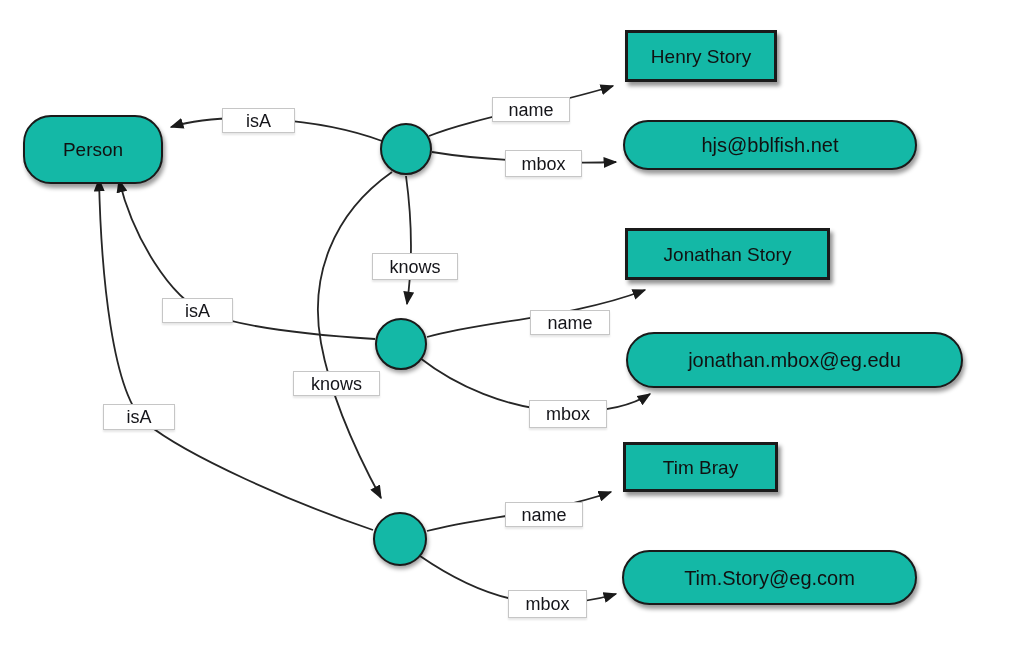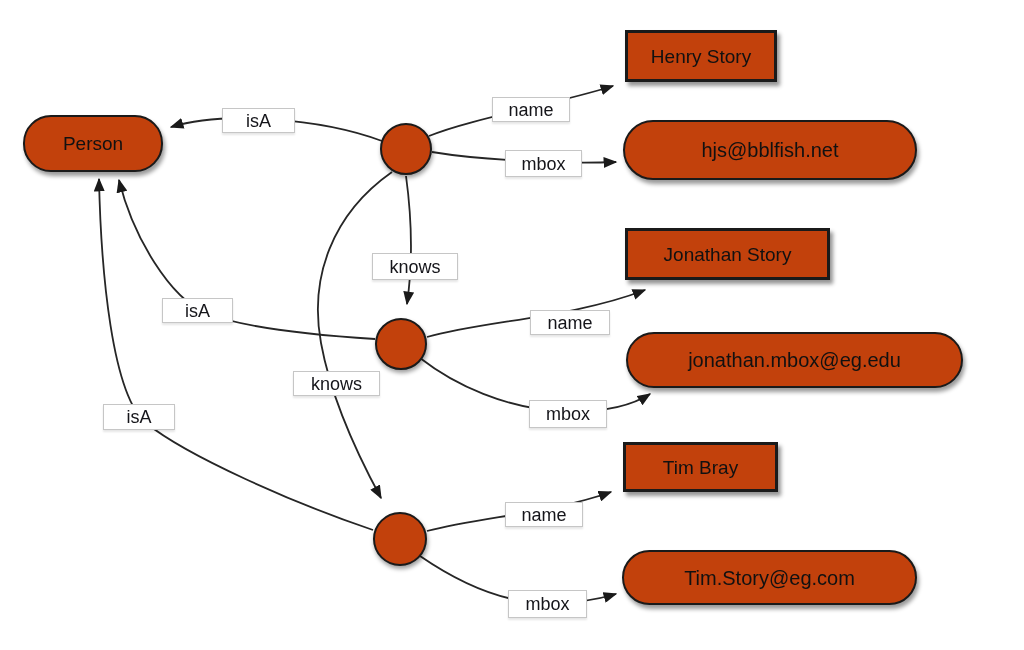--- a/index.html
+++ b/index.html
@@ -3,21 +3,21 @@
 <meta charset="utf-8">
 <style>
   html,body{margin:0;padding:0;background:#fff;}
   .stage{
     position:relative;width:1024px;height:650px;background:#ffffff;
     font-family:"Liberation Sans","DejaVu Sans",sans-serif;overflow:hidden;
   }
   #edge-layer{position:absolute;left:0;top:0;width:1024px;height:650px;}
   .node{
     position:absolute;display:flex;align-items:center;justify-content:center;
-    background:#c2410c;color:#111;box-sizing:border-box;
+    background:#14b8a6;color:#111;box-sizing:border-box;
     font-size:19px;line-height:1;white-space:nowrap;
   }
   .node.rounded{
     border:2.5px solid #1a1a1a;border-radius:28px;
     box-shadow:2px 4px 4px rgba(0,0,0,0.40);
   }
   .node.circle{
     border:2px solid #1a1a1a;border-radius:50%;
     box-shadow:1px 3px 4px rgba(0,0,0,0.38);
   }
@@ -89,30 +89,30 @@
         <span>mbox</span>
       </div>
       <div class="edge-label" style="left: 505px; top: 502px; width: 78px; height: 25px;">
         <span>name</span>
       </div>
       <div class="edge-label" style="left: 508px; top: 590px; width: 79px; height: 28px;">
         <span>mbox</span>
       </div>
     </div>
   <div id="node-layer">
-      <div class="node rounded" style="left: 23px; top: 115px; width: 140px; height: 57px;">
+      <div class="node rounded" style="left: 23px; top: 115px; width: 140px; height: 69px;">
         <span>Person</span>
       </div>
       <div class="node circle" style="left: 380px; top: 123px; width: 52px; height: 52px;"></div>
       <div class="node circle" style="left: 375px; top: 318px; width: 52px; height: 52px;"></div>
       <div class="node circle" style="left: 373px; top: 512px; width: 54px; height: 54px;"></div>
       <div class="node rect" style="left: 625px; top: 30px; width: 152px; height: 52px;">
         <span>Henry Story</span>
       </div>
-      <div class="node capsule" style="left: 623px; top: 120px; width: 294px; height: 60px;">
+      <div class="node capsule" style="left: 623px; top: 120px; width: 294px; height: 50px;">
         <span>hjs@bblfish.net</span>
       </div>
       <div class="node rect" style="left: 625px; top: 228px; width: 205px; height: 52px; text-align: center;">
         <span>Jonathan Story</span>
       </div>
       <div class="node capsule" style="left: 626px; top: 332px; width: 337px; height: 56px;">
         <span>jonathan.mbox@eg.edu</span>
       </div>
       <div class="node rect" style="left: 623px; top: 442px; width: 155px; height: 50px;">
         <span>Tim Bray</span>

